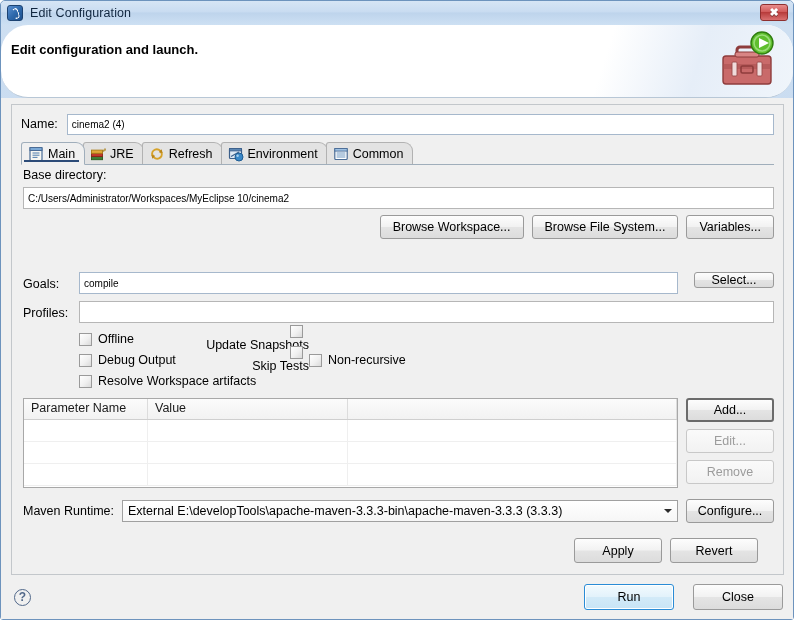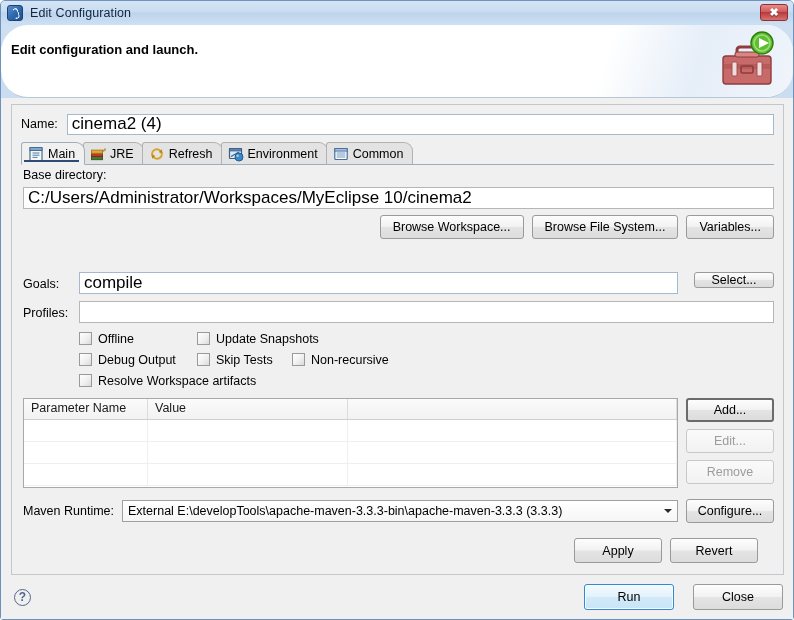--- a/index.html
+++ b/index.html
@@ -153,21 +153,21 @@
     font-size: 12.5px;
     margin-right: 9px;
   }
   .text-input {
     flex: 1 1 auto;
     height: 21px;
     box-sizing: border-box;
     background: #ffffff;
     border: 1px solid #a6b8cc;
     font-family: "Liberation Sans", sans-serif;
-    font-size: 17px;
+    font-size: 10px;
     color: #000000;
     padding: 0 4px;
     line-height: 19px;
     outline: none;
   }
   .text-input.readonly-style { border: 1px solid #b6b6b6; }
 
   
   .tabstrip {
     position: absolute;
@@ -287,35 +287,35 @@
     position: absolute;
     left: 58px; top: 164px; right: 0;
   }
   .chk-row {
     display: flex;
     align-items: center;
     height: 21px;
   }
   .chk {
     display: flex;
-    align-items: flex-start;
+    align-items: flex-end;
     cursor: default;
     white-space: nowrap;
   }
   .chk .box {
     width: 13px; height: 13px;
     box-sizing: border-box;
     border: 1px solid #9a9a9a;
     background: linear-gradient(135deg, #ffffff 0%, #f0f0f0 55%, #dadada 100%);
     margin-right: 6px;
     flex: 0 0 13px;
   }
   .chk .lbl { font-size: 12.5px; }
   .col1 { width: 118px; }
-  .col2 { width: 95px; }
+  .col2 { width: 112px; flex-direction: column; }
 
   
   .param-table {
     position: absolute;
     left: 2px;
     top: 234px;
     right: 96px;
     height: 90px;
     background: #ffffff;
     border: 1px solid #a8a8a8;

